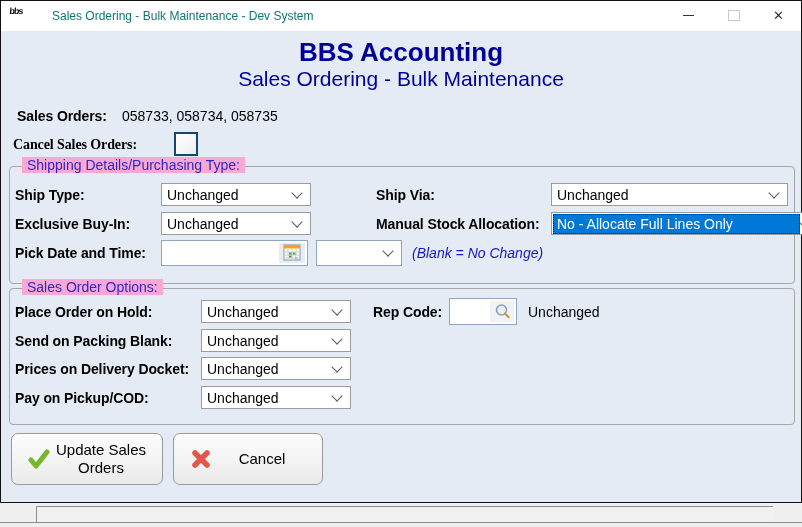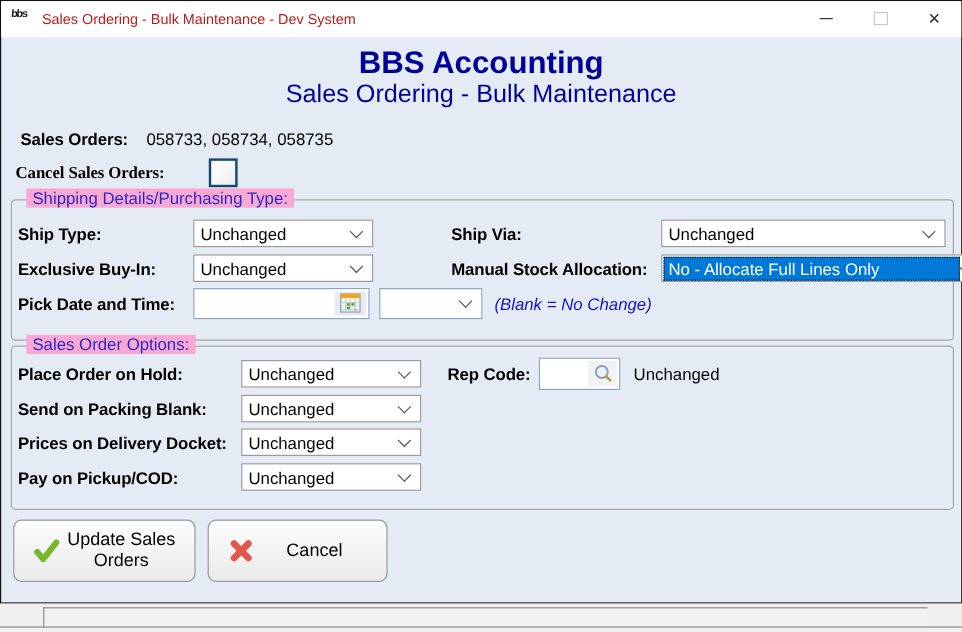--- a/index.html
+++ b/index.html
@@ -3,21 +3,21 @@
 <meta charset="utf-8">
 <style>
   html,body{margin:0;padding:0;background:#cfcfcf;font-family:"Liberation Sans","DejaVu Sans",sans-serif;}
   .screen{position:relative;width:802px;height:527px;overflow:hidden;background:#efefef;}
 
   
   .dialog{position:absolute;left:0;top:0;width:800px;height:501px;border:1px solid #111;background:#e4ebf5;}
   .titlebar{position:absolute;left:0;top:0;width:100%;height:30px;background:#ffffff;display:flex;align-items:center;}
   .appicon{margin-left:8px;width:20px;height:18px;font-weight:bold;font-size:9px;line-height:8px;color:#111;
            letter-spacing:-1px;display:inline-block;transform:skewX(-4deg);} 
-  .wtitle{margin-left:6px;font-size:12px;color:#b91c1c;}
+  .wtitle{margin-left:23px;font-size:12px;color:#0f766e;}
   .winbtns{position:absolute;right:0;top:0;height:29px;display:flex;}
   .wbtn{width:45px;height:29px;display:flex;align-items:center;justify-content:center;cursor:default;}
   .glyph-min{width:11px;height:0;border-top:1px solid #333;}
   .glyph-max{width:10px;height:9px;border:1px solid #c9c9c9;}
   .glyph-close{font-size:13px;color:#333;line-height:13px;}
 
   
   .h1{position:absolute;left:0;top:36px;width:100%;text-align:center;font-size:26px;font-weight:bold;color:#000099;}
   .h2{position:absolute;left:0;top:66px;width:100%;text-align:center;font-size:21px;font-weight:normal;color:#000099;}
 

